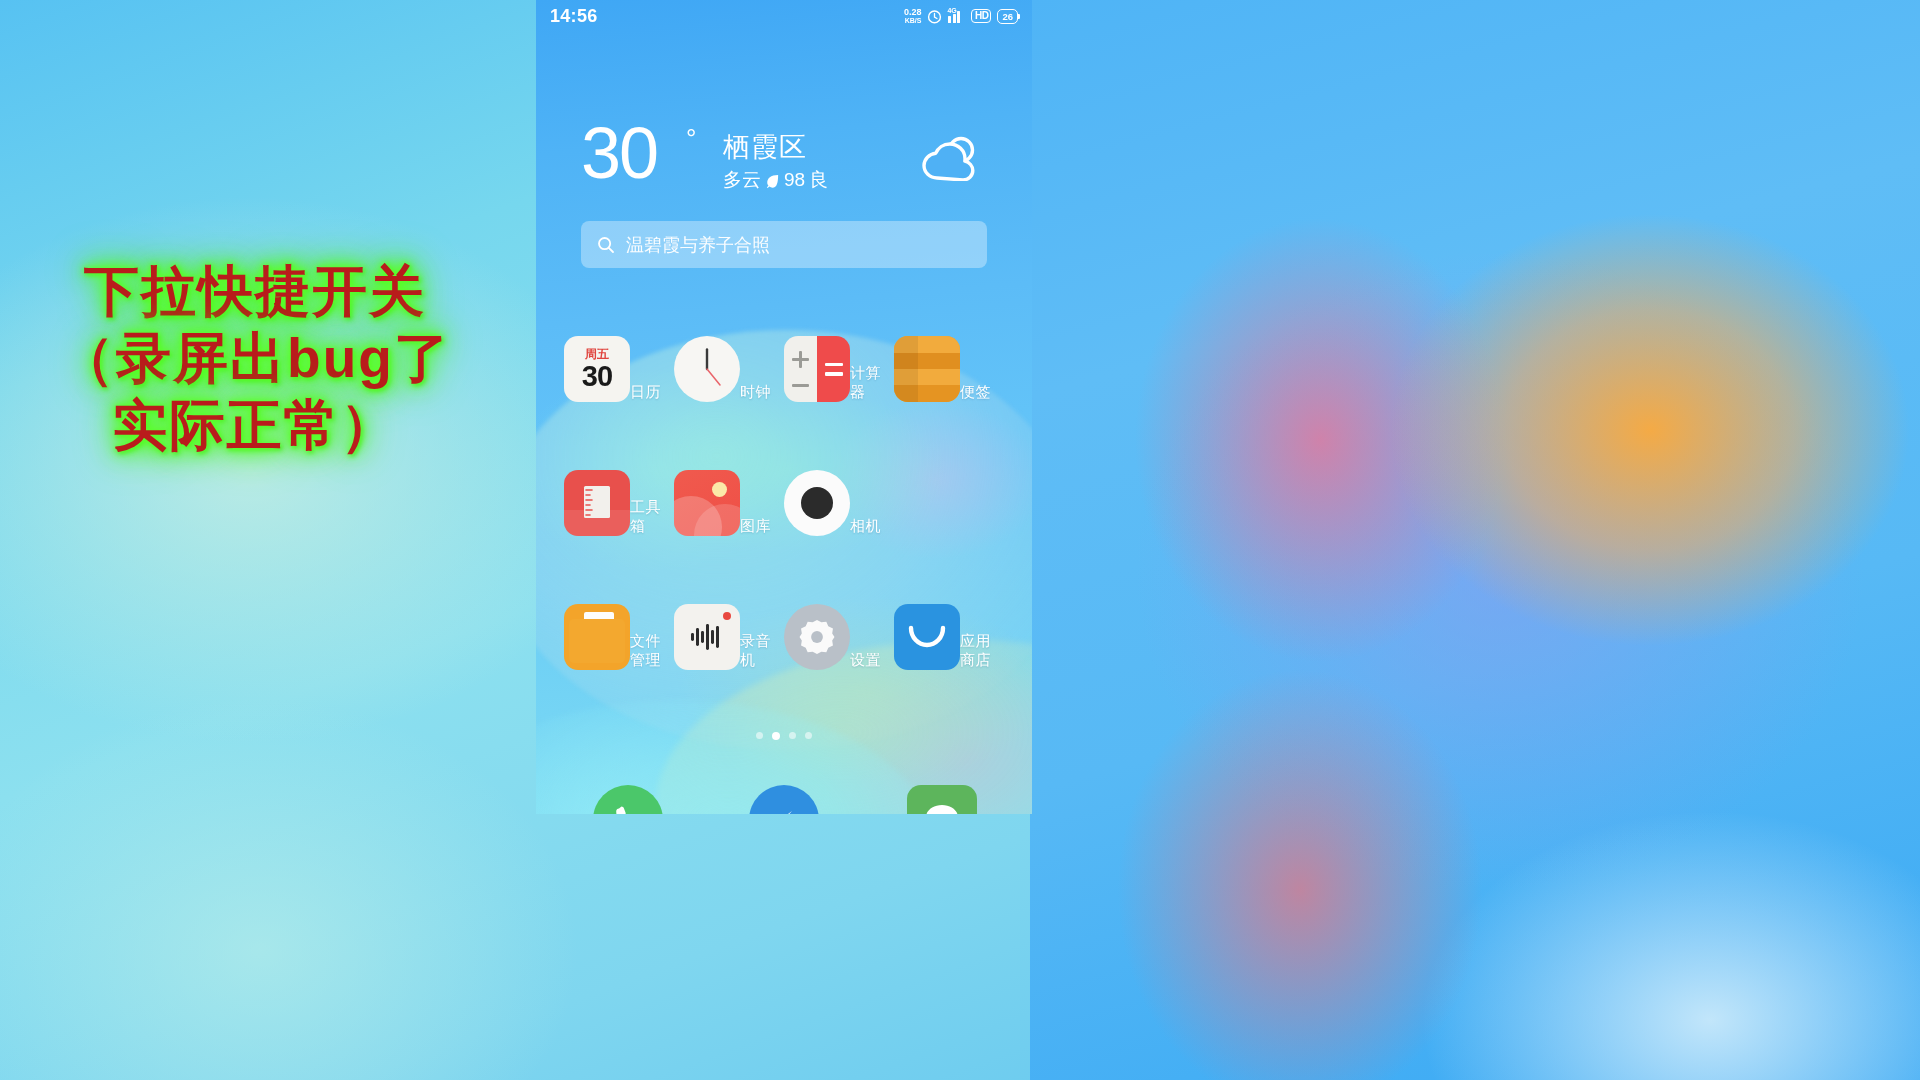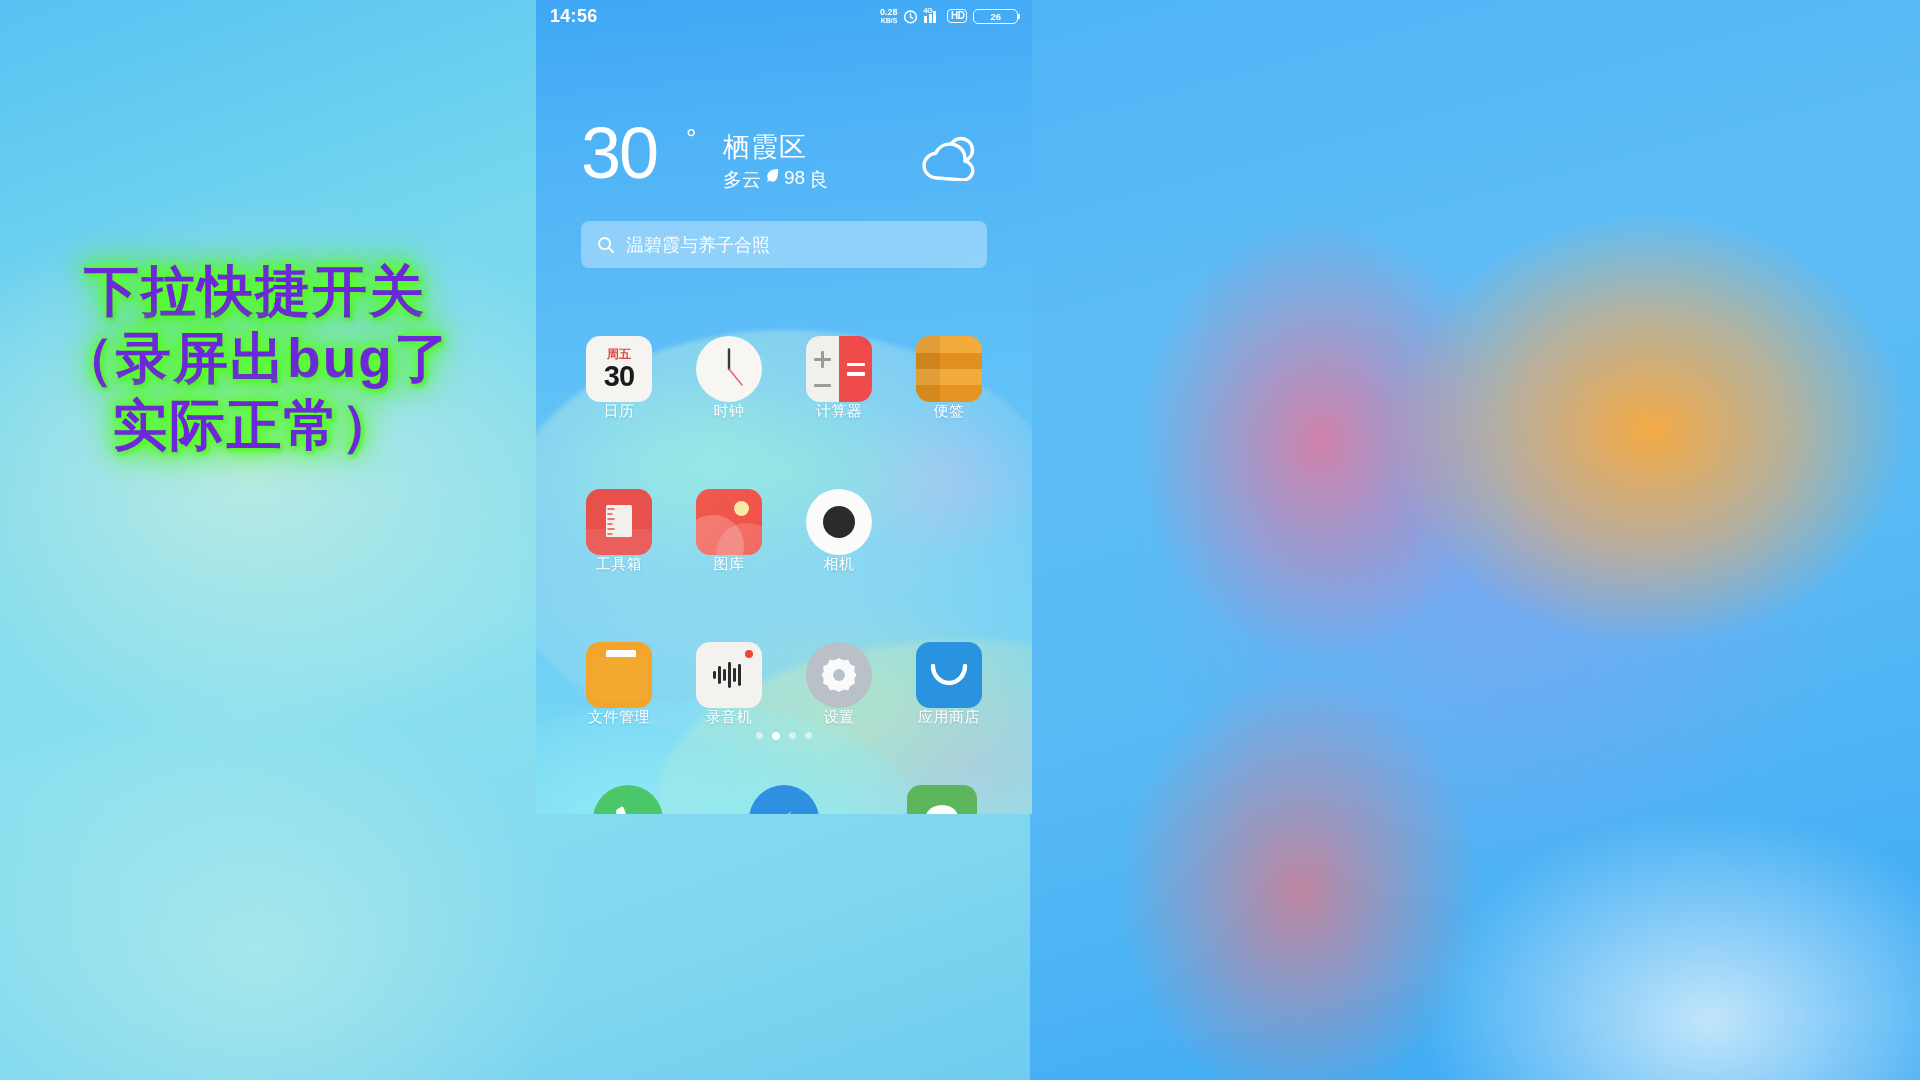--- a/index.html
+++ b/index.html
@@ -77,46 +77,46 @@
   .sb-speed{ display:flex; flex-direction:column; align-items:flex-end; line-height:1; }
   .sb-speed .v{ font-size:9px; font-weight:bold; }
   .sb-speed .u{ font-size:7px; font-weight:bold; }
   .sb-ico{ display:flex; align-items:center; }
   .sig{ display:flex; align-items:flex-end; gap:1.5px; height:13px; position:relative; }
   .sig i{ display:block; width:3px; background:#fff; border-radius:.5px; }
   .sig i:nth-child(1){height:4px}.sig i:nth-child(2){height:6.5px}
   .sig i:nth-child(3){height:9px}.sig i:nth-child(4){height:11.5px}
   .sig .g{ position:absolute; top:-3px; left:-1px; font-size:7px; font-weight:bold; }
   .hd{ font-size:10px; font-weight:bold; border:1.6px solid #fff; border-radius:4px; padding:0 2px 0 3px; line-height:12px; letter-spacing:-.5px;}
-  .batt{ border:1.6px solid #fff; border-radius:5px; padding:0 16px; font-size:9.5px; font-weight:bold; line-height:13px; position:relative; }
+  .batt{ border:1.6px solid #fff; border-radius:5px; padding:0 4px; font-size:9.5px; font-weight:bold; line-height:13px; position:relative; }
   .batt:after{ content:""; position:absolute; right:-3px; top:4px; width:2px; height:5px; background:#fff; border-radius:0 1px 1px 0; }
 
   
   #weather{ position:absolute; left:45px; top:125px; width:410px; height:80px; color:#fff; }
   #w-temp{ position:absolute; left:0; top:-8px; font-size:72px; font-weight:300; line-height:1; letter-spacing:-2px; }
   #w-deg{ position:absolute; left:105px; top:-2px; font-size:26px; font-weight:300; }
   #w-city{ position:absolute; left:142px; top:4px; font-size:27px; font-weight:400; letter-spacing:1px;}
-  #w-sub{ position:absolute; left:142px; top:42px; font-size:19px; display:flex; align-items:flex-start; gap:4px; }
+  #w-sub{ position:absolute; left:142px; top:42px; font-size:19px; display:flex; align-items:center; gap:4px; }
   #w-leaf{ display:inline-block; width:15px; height:15px; position:relative; }
   #w-leaf svg{ display:block; }
   #w-icon{ position:absolute; right:10px; top:8px; }
 
   
   #search{
     position:absolute; left:45px; top:221px; width:406px; height:47px;
     background:rgba(255,255,255,.34); border-radius:8px;
     display:flex; align-items:center; padding:18px 16px; gap:11px;
   }
   #search .sicon{ width:18px; height:18px; }
   #search .stext{ color:#fff; font-size:18px; opacity:.97; }
 
   
   #grid{ position:absolute; left:28px; top:336px; width:440px; }
   .row{ display:flex; }
-  .cell{ width:110px; display:flex; flex-direction:column; align-items:center; }
+  .cell{ width:110px; display:flex; flex-direction:row; align-items:flex-end; }
   .icon{ width:66px; height:66px; position:relative; }
   .lbl{ margin-top:0; font-size:15px; color:#fff; letter-spacing:.5px; text-shadow:0 1px 2px rgba(0,60,110,.2); }
   .r2{ margin-top:68px; } .r3{ margin-top:68px; }
 
   
   .sq{ width:66px;height:66px;border-radius:14px;overflow:hidden;position:relative; }
   .ci{ width:66px;height:66px;border-radius:50%;overflow:hidden;position:relative; }
 
   
   .cal{ background:#f5f4f0; display:flex; flex-direction:column; align-items:center; justify-content:center; }
@@ -165,21 +165,21 @@
   
   #dock{ position:absolute; left:0; top:780px; width:496px; height:90px; }
   .dock-i{ position:absolute; width:70px; height:70px; }
   #d-phone{ left:57px; top:5px; border-radius:50%; background:#4bc76a; display:flex;align-items:center;justify-content:center; }
   #d-brow{ left:213px; top:5px; border-radius:50%; background:#2f8fe0; display:flex;align-items:center;justify-content:center; }
   #d-msg{ left:371px; top:5px; border-radius:14px; background:#5db55c; display:flex;align-items:center;justify-content:center; }
 
   
   #caption{
     position:absolute; left:40px; top:258px; width:430px;
-    color:#6d28d9; font-size:55px; font-weight:bold; line-height:1.22;
+    color:#b91c1c; font-size:55px; font-weight:bold; line-height:1.22;
     letter-spacing:2px; text-align:center;
     text-shadow:
       0 0 6px #5cff2b, 0 0 12px #5cff2b, 0 0 20px #55ff22,
       0 0 30px #4dff1a, 0 0 42px #44f514, 2px 2px 4px rgba(60,220,40,.9);
   }
   #caption div{ white-space:nowrap; }
 </style>
 </head>
 <body>
 

